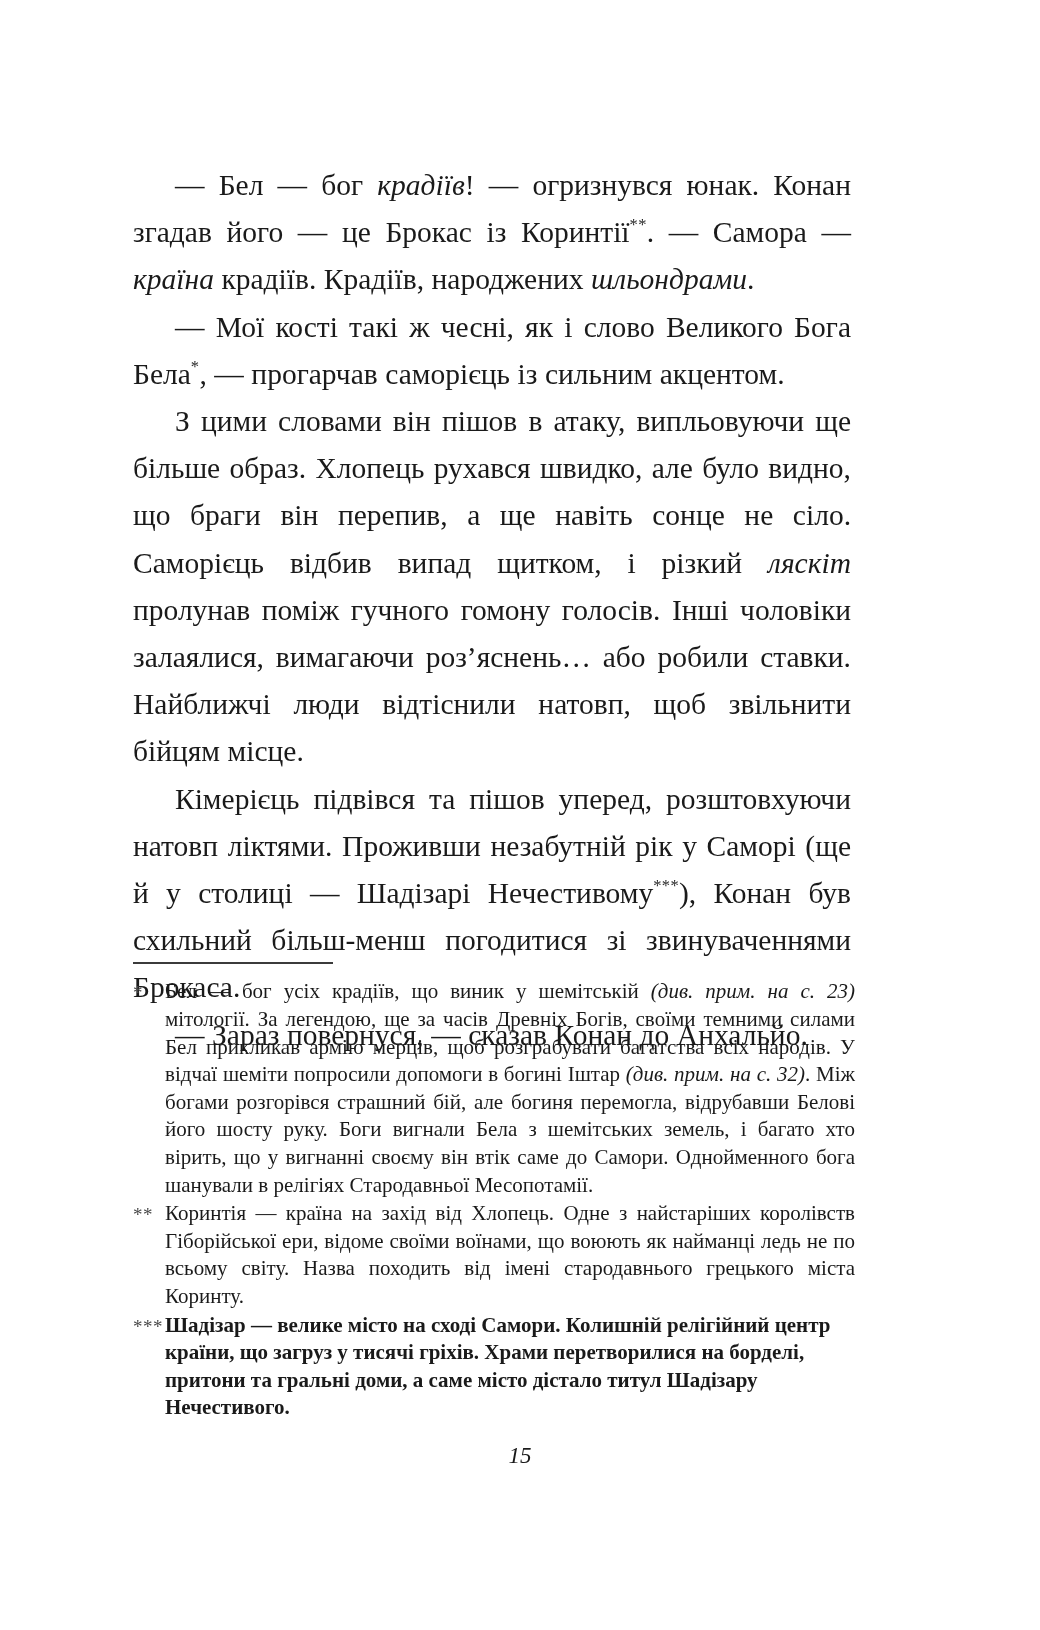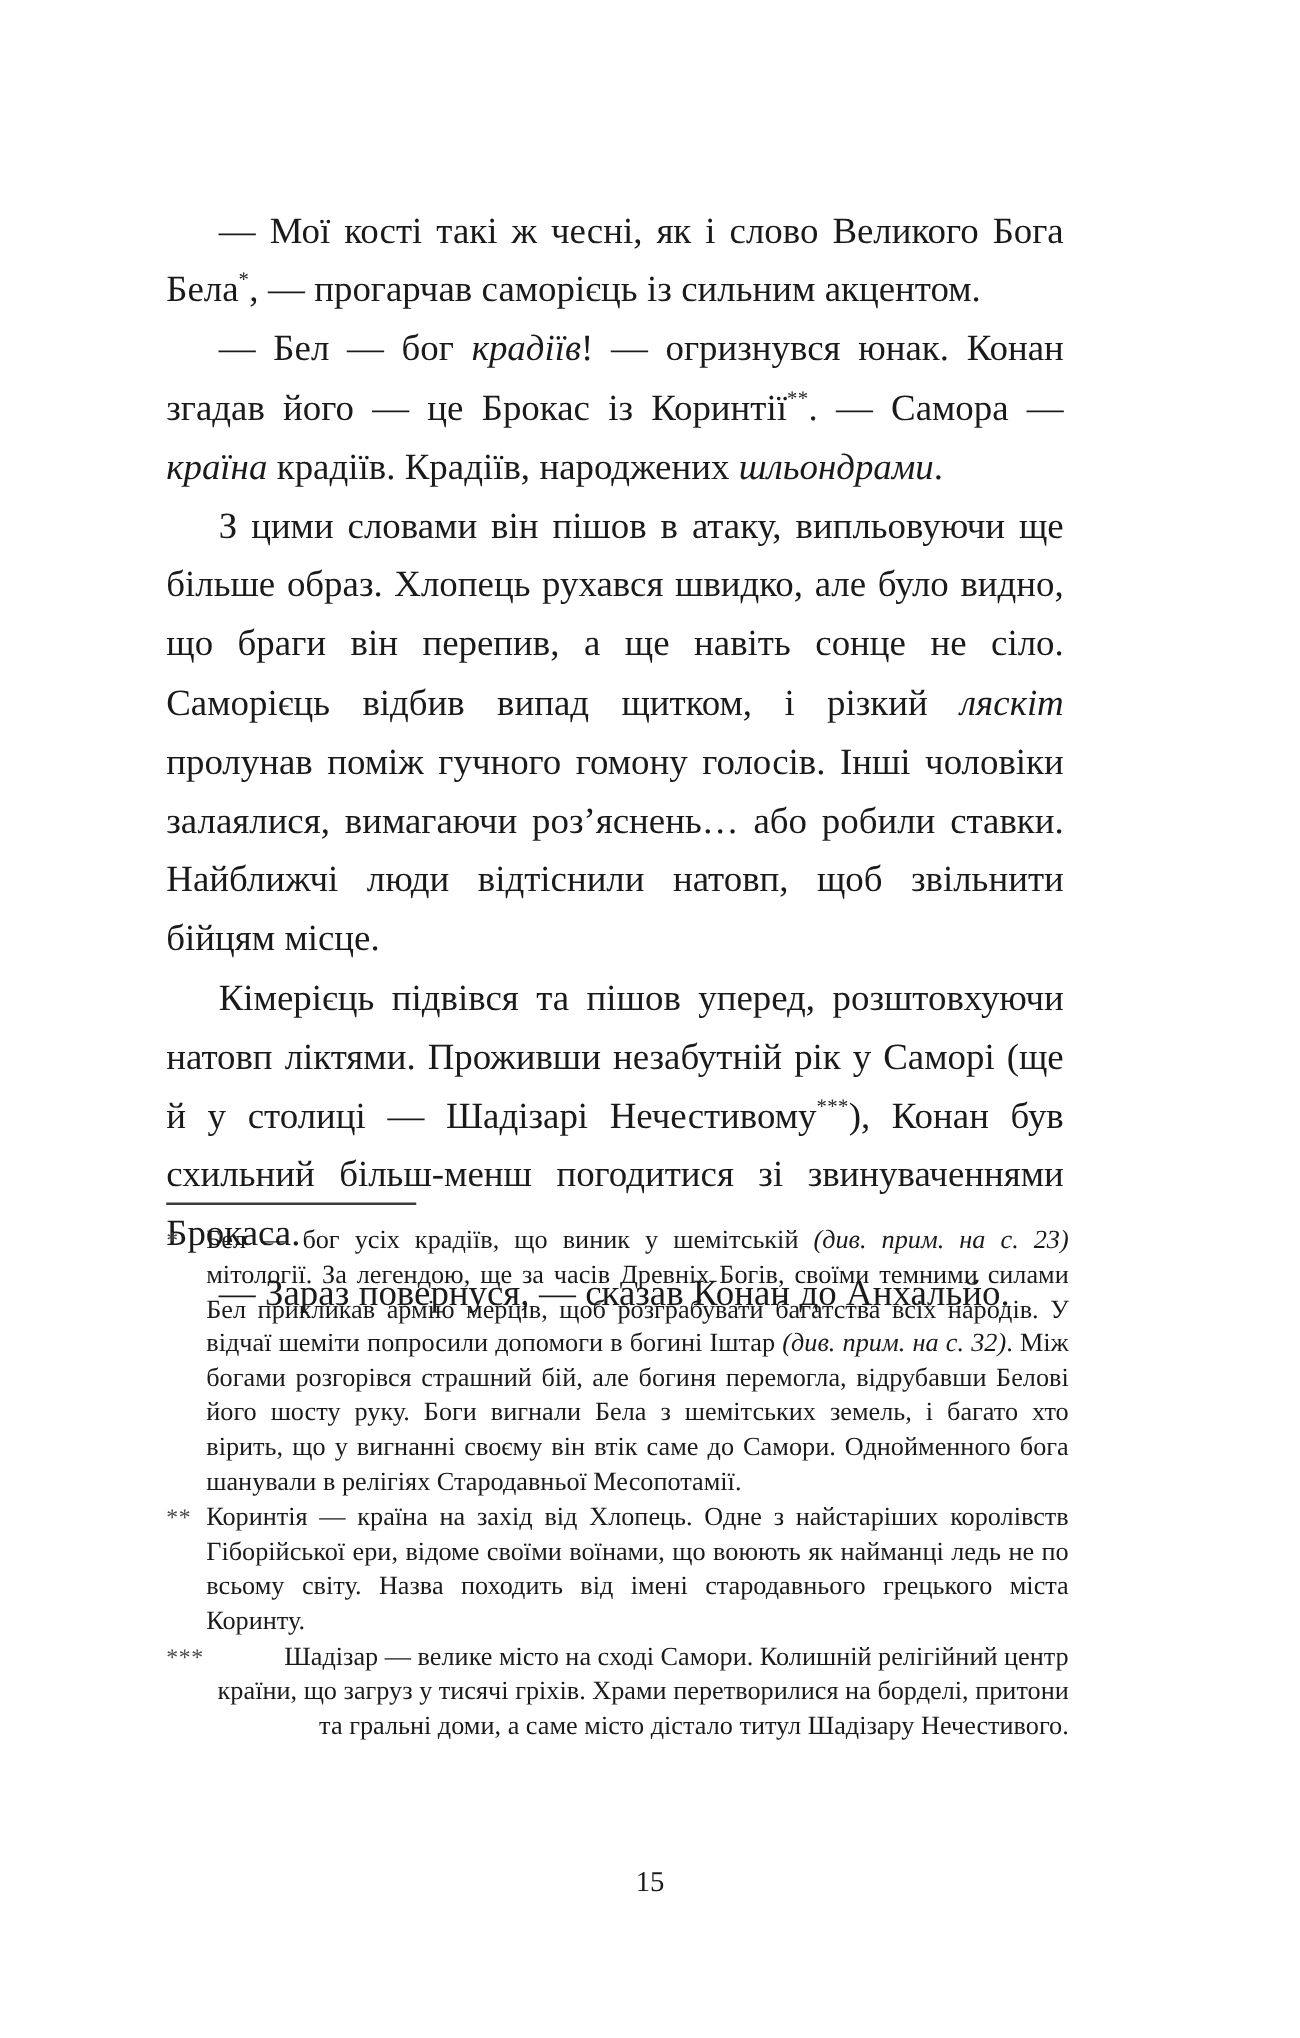--- a/index.html
+++ b/index.html
@@ -91,43 +91,45 @@
     flex: 1 1 auto;
     margin: 0;
     font-size: 21px;
     line-height: 27.6px;
     text-align: justify;
     text-justify: inter-word;
     hyphens: manual;
   }
 
   .fn-text.ragged {
-    text-align: right;
+    text-align: left;
+    font-weight: bold;
   }
 
   
   .folio {
     position: absolute;
     left: 0;
     right: 0;
-    top: 1492px;
+    top: 1442px;
     text-align: center;
     font-size: 23px;
     line-height: 28px;
     color: #1a1a1a;
+    font-style: italic;
   }
 </style>
 </head>
 <body>
 
 <div class="page">
 
   <div class="body-column">
+    <p class="body-par"><span>— Бел — бог </span><i>крадіїв</i><span>! — огризнувся юнак. Конан згадав його — це Брокас із Коринтії</span><sup class="ref">**</sup><span>. — Самора — </span><i>країна</i><span> крадіїв. Крадіїв, народжених </span><i>шльондрами</i><span>.</span></p>
     <p class="body-par"><span>— Мої кості такі ж чесні, як і слово Великого Бога Бела</span><sup class="ref">*</sup><span>, — прогарчав саморієць із сильним акцентом.</span></p>
-    <p class="body-par"><span>— Бел — бог </span><i>крадіїв</i><span>! — огризнувся юнак. Конан згадав його — це Брокас із Коринтії</span><sup class="ref">**</sup><span>. — Самора — </span><i>країна</i><span> крадіїв. Крадіїв, народжених </span><i>шльондрами</i><span>.</span></p>
     <p class="body-par"><span>З цими словами він пішов в атаку, випльовуючи ще більше образ. Хлопець рухався швидко, але було видно, що браги він перепив, а ще навіть сонце не сіло. Саморієць відбив випад щитком, і різкий </span><i>ляскіт</i><span> пролунав поміж гучного гомону голосів. Інші чоловіки залаялися, вимагаючи роз’яснень… або робили ставки. Найближчі люди відтіснили натовп, щоб звільнити бійцям місце.</span></p>
     <p class="body-par"><span>Кімерієць підвівся та пішов уперед, розштовхуючи натовп ліктями. Проживши незабутній рік у Саморі (ще й у столиці — Шадізарі Нечестивому</span><sup class="ref">***</sup><span>), Конан був схильний більш-менш погодитися зі звинуваченнями Брокаса.</span></p>
     <p class="body-par"><span>— Зараз повернуся, — сказав Конан до Анхальйо.</span></p>
   </div>
 
   <div class="footnotes">
     <div class="fn-rule"></div>
 
     <div class="fn-item">
       <span class="fn-marker">*</span>

